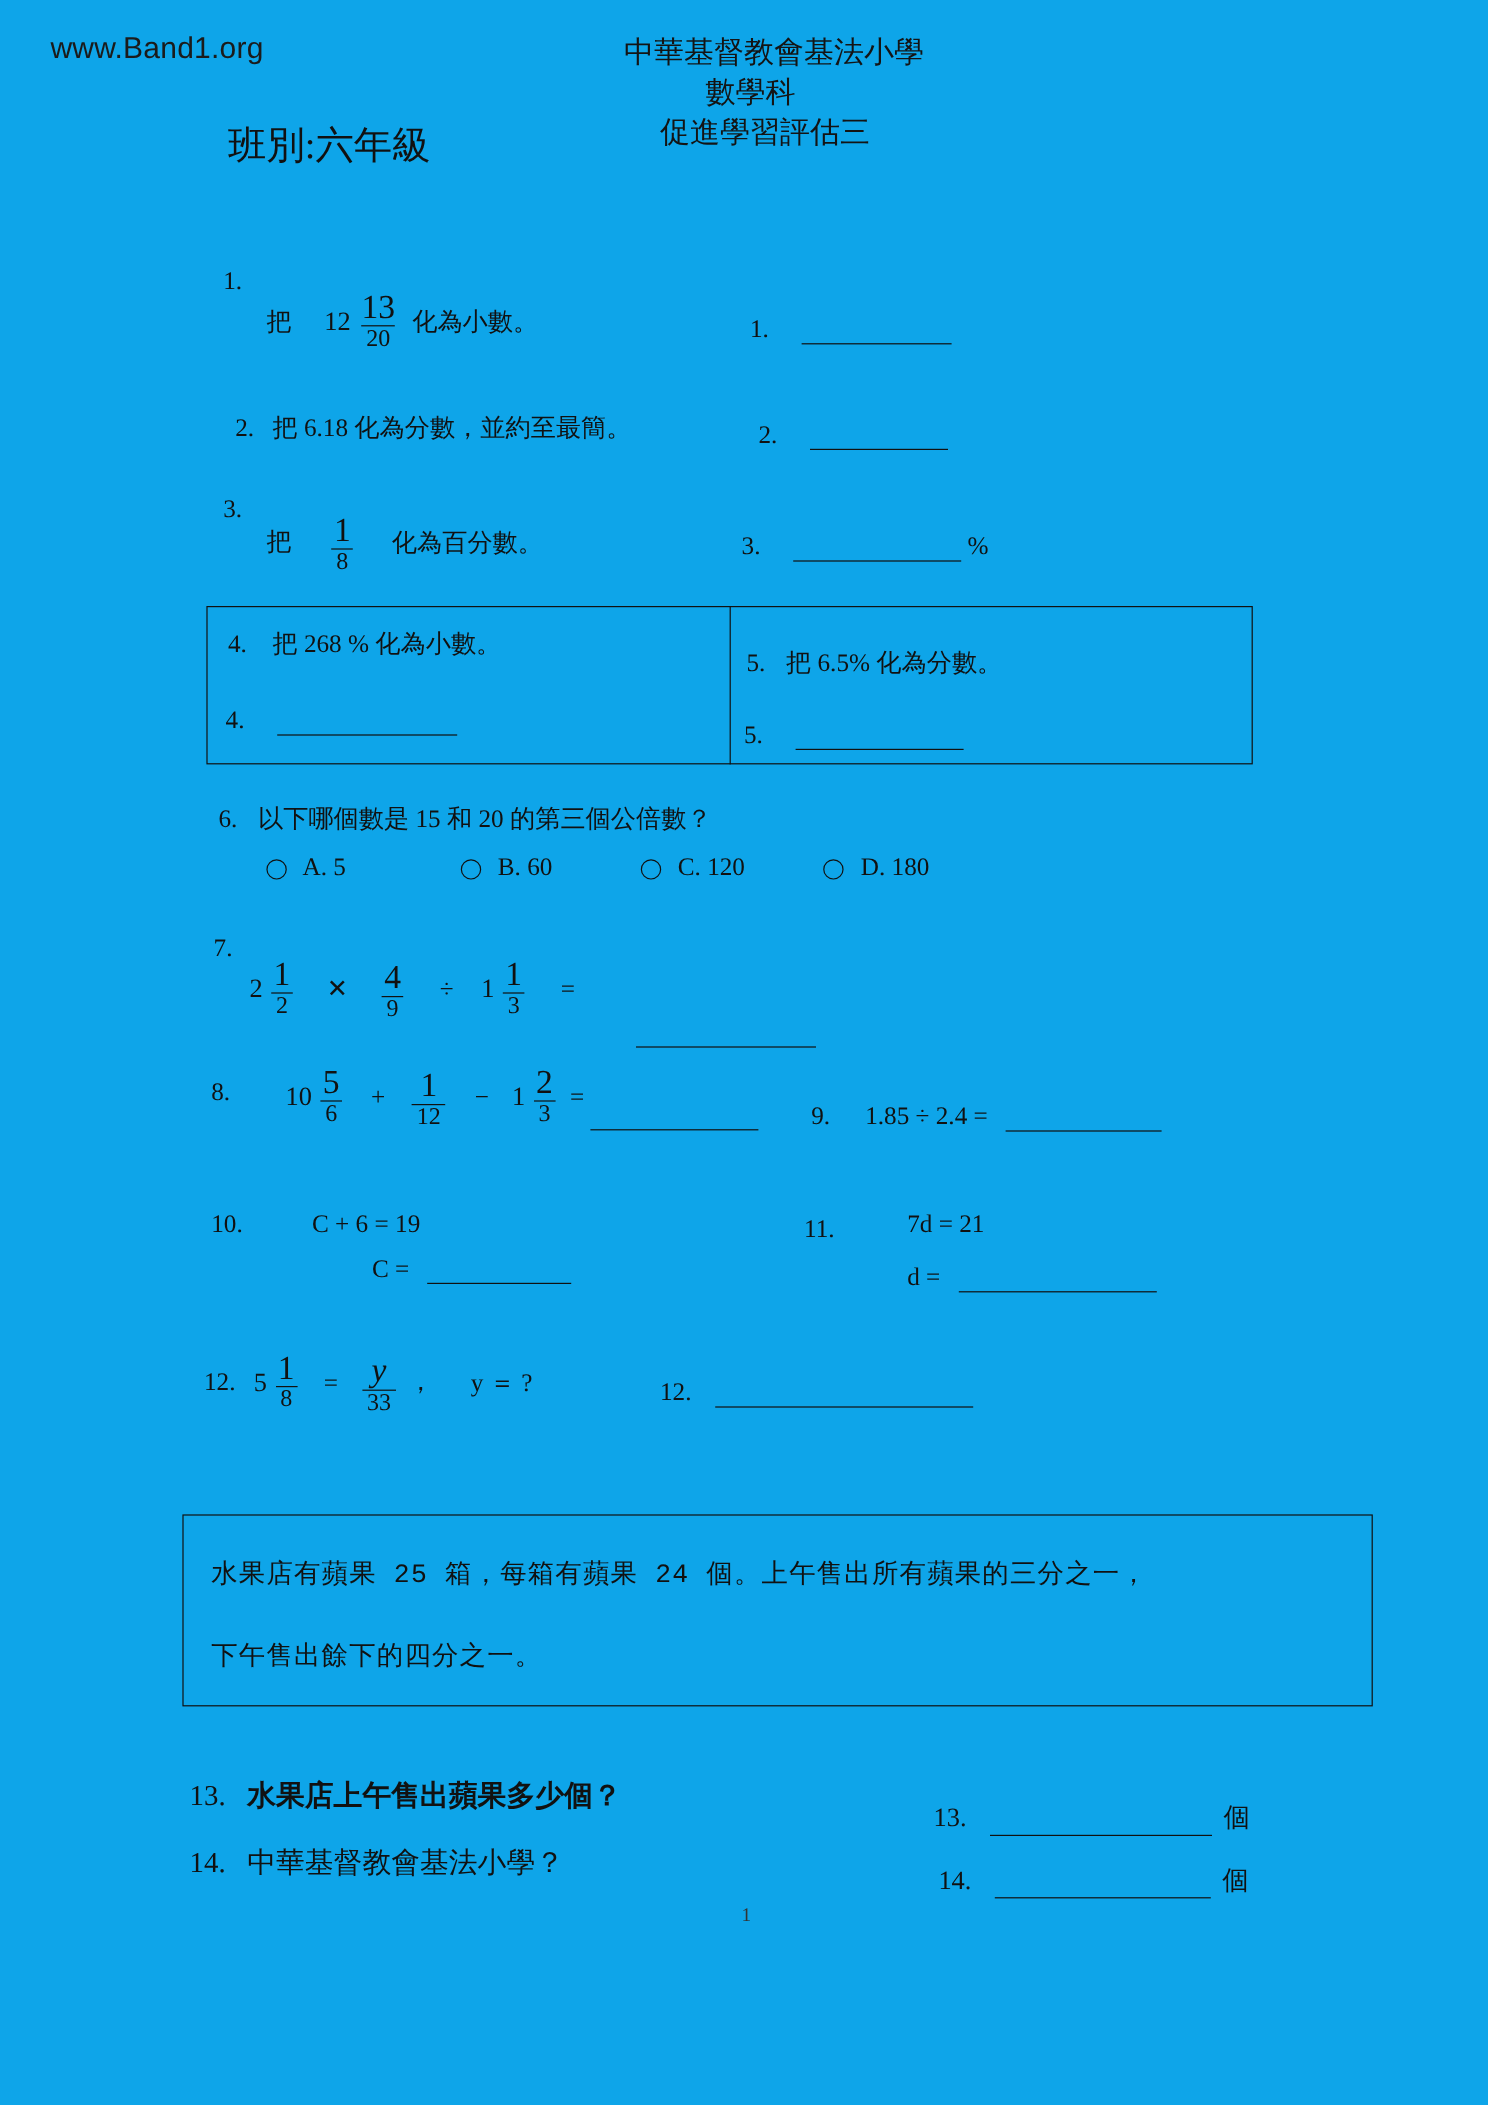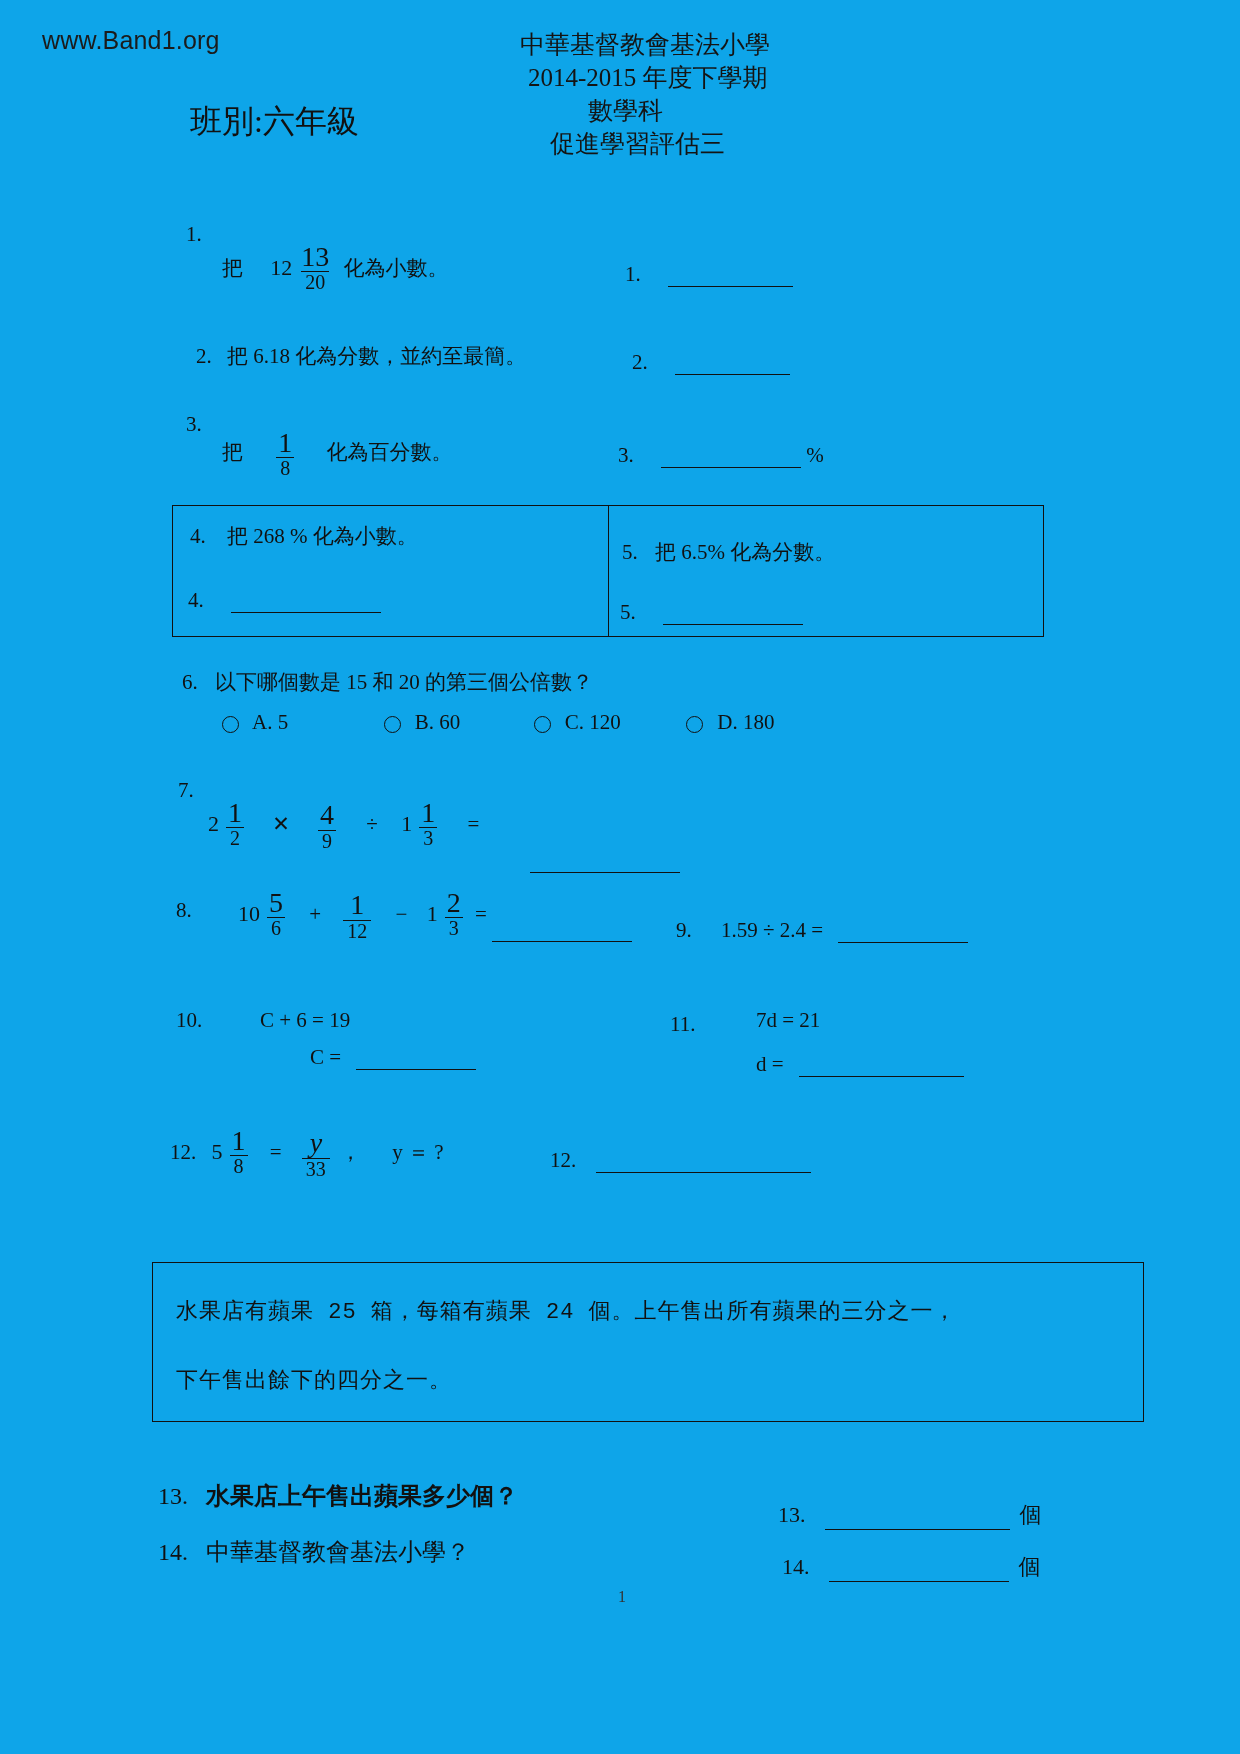--- a/index.html
+++ b/index.html
@@ -110,21 +110,20 @@
 </style>
 </head>
 <body>
 
 <div class="page">
 
   <div class="watermark">www.Band1.org</div>
 
   <div class="header-center">
     <div>中華基督教會基法小學</div>
-    <div class="hdr-l2">2014-2015 年度下學期</div>
     <div class="hdr-l3">數學科</div>
     <div class="hdr-l4">促進學習評估三</div>
   </div>
 
   <div class="class-line">班別:六年級</div>
 
   <div class="q" style="left:186px; top:222px;">1.</div>
   <div class="q" style="left:222px; top:242px;">
     <span>把</span>
     <span class="mixed" style="margin-left:22px;">
@@ -258,21 +257,21 @@
         <span class="num">2</span>
         <span class="den">3</span>
       </span>
     </span>
     <span>=</span>
     <span class="blank" style="width:140px;"></span>
   </div>
 
   <div class="q" style="left:676px; top:918px;">
     <span>9.</span>
-    <span style="margin-left:24px;">1.59 ÷ 2.4 =</span>
+    <span style="margin-left:24px;">1.85 ÷ 2.4 =</span>
     <span class="blank" style="width:130px; margin-left:10px;"></span>
   </div>
 
   <div class="q" style="left:176px; top:1008px;">10.</div>
   <div class="q" style="left:260px; top:1008px;">C  +  6   =   19</div>
   <div class="q" style="left:310px; top:1045px;">
     <span>C      =</span>
     <span class="blank" style="width:120px; margin-left:10px;"></span>
   </div>
 

